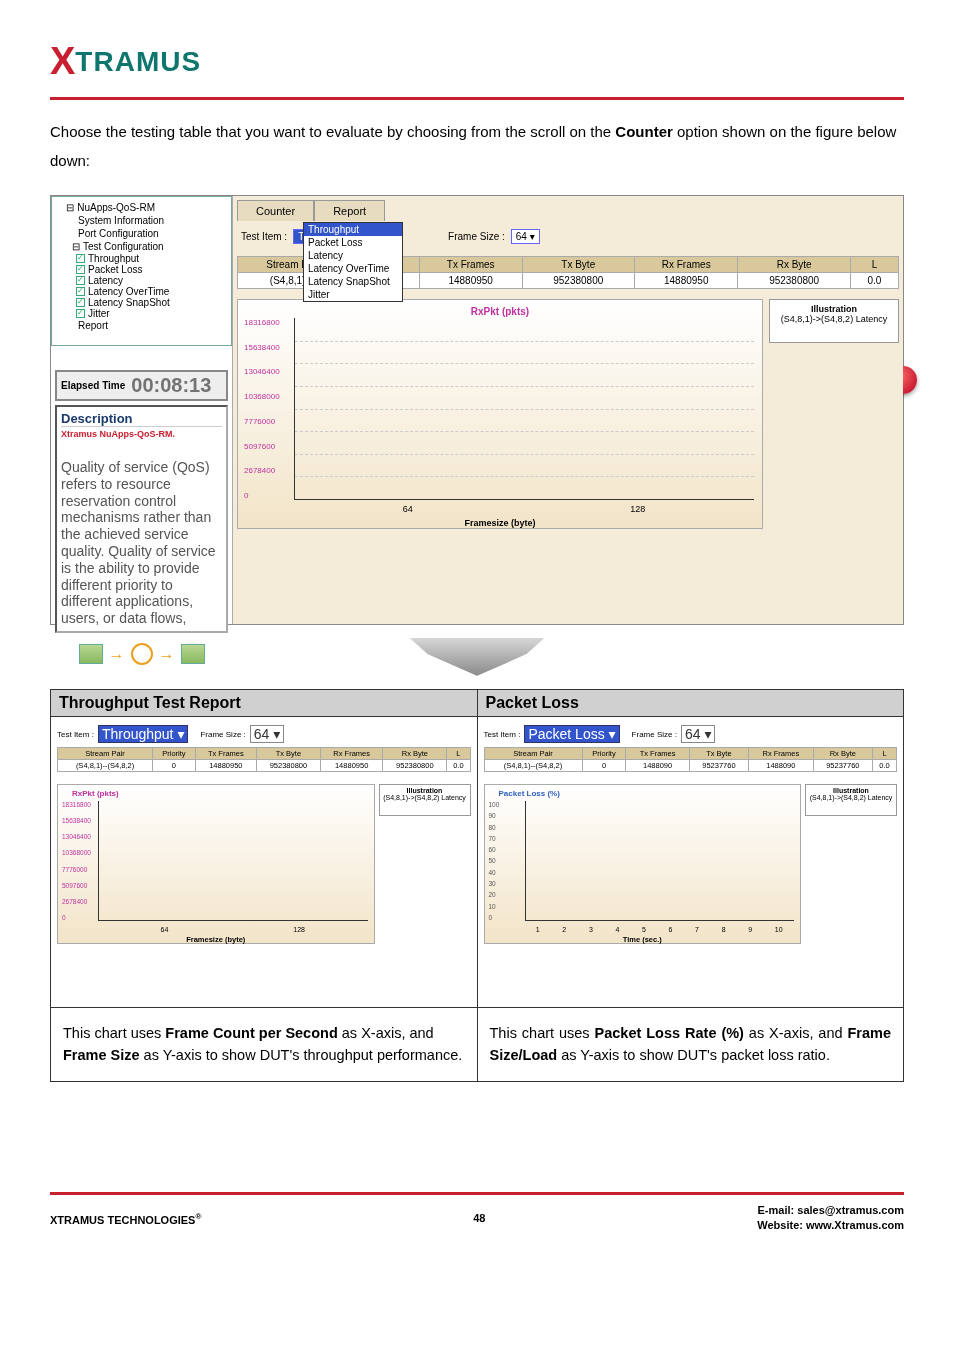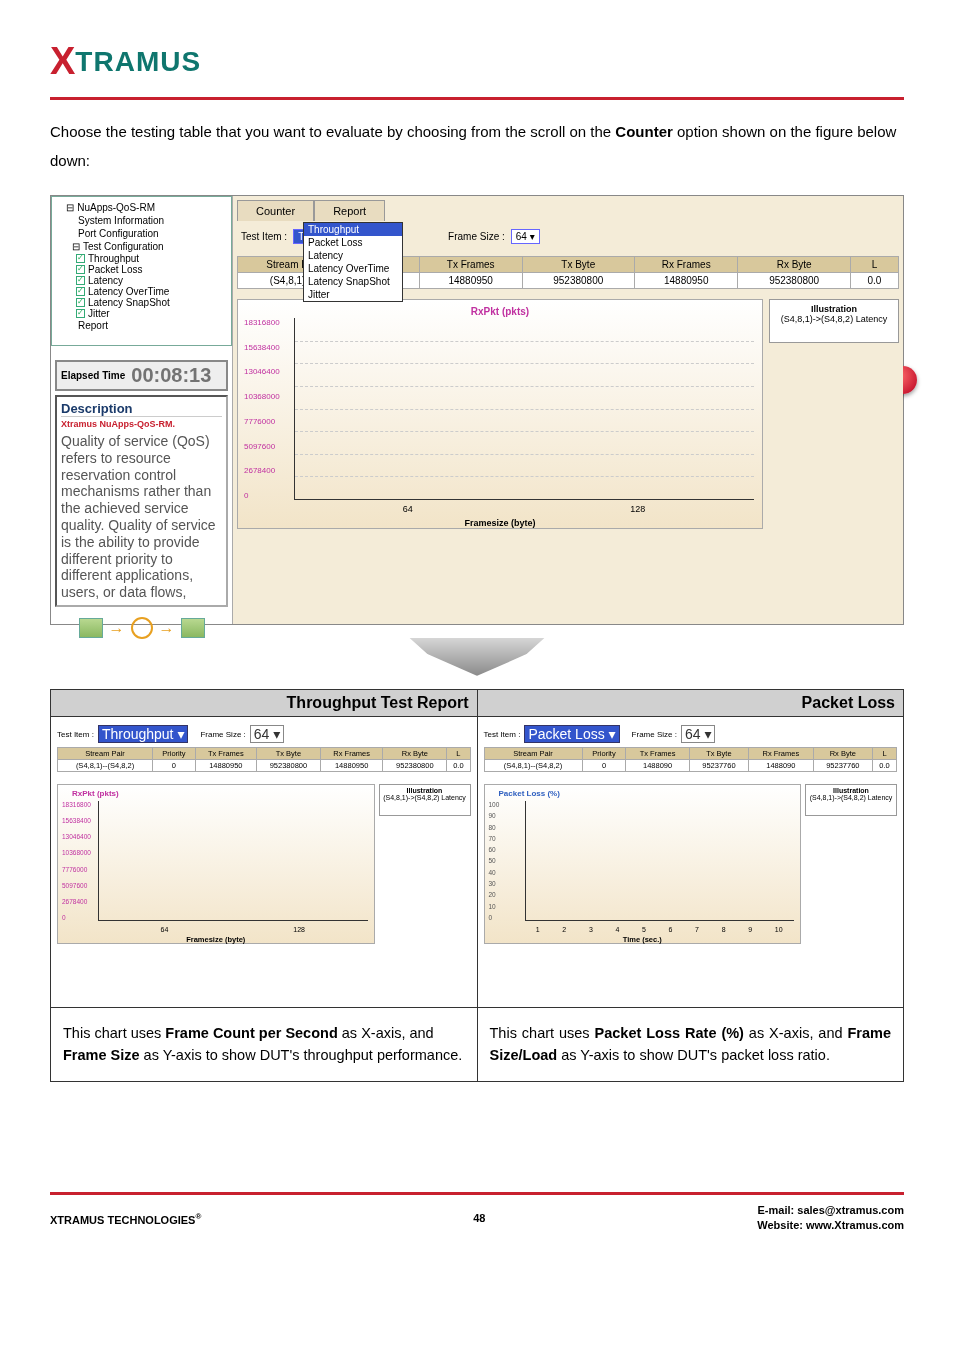--- a/index.html
+++ b/index.html
@@ -18,27 +18,27 @@
   
   .app-window { border: 1px solid #888; background: #fff; position: relative; margin-bottom: 10px; height: 430px; display: flex; }
   
   .left-panel { width: 182px; border-right: 1px solid #aaa; display: flex; flex-direction: column; }
   .tree { font-size: 10px; padding: 4px; border: 1px solid #7a9; background: #fff; flex: 0 0 auto; height: 150px; overflow: hidden; }
   .tree-item { padding: 1px 0 1px 10px; }
   .tree-sub { padding-left: 20px; display: flex; align-items: center; gap: 3px; }
   .chk { width: 9px; height: 9px; border: 1px solid #3a7; display: inline-block; position: relative; }
   .chk::after { content: "✓"; font-size: 8px; color: #2a5; position: absolute; top: -2px; left: 0; }
   
-  .elapsed-box { border: 2px solid #888; margin: 14px 4px 4px 4px; padding: 2px 4px; display: flex; align-items: center; background: #eee; }
+  .elapsed-box { border: 2px solid #888; margin: 24px 4px 4px 4px; padding: 2px 4px; display: flex; align-items: center; background: #eee; }
   .elapsed-label { font-size: 10px; font-weight: bold; margin-right: 6px; }
   .elapsed-time { color: #737373; font-size: 20px; font-weight: bold; }
   
   .desc-box { border: 2px inset #aaa; margin: 0 4px 4px 4px; background: #fff; padding: 4px; font-size: 9px; flex: 1; }
   .desc-title { color: #1a3a6a; font-weight: bold; font-size: 13px; border-bottom: 1px solid #ccc; margin-bottom: 2px; }
-  .desc-sub { color: #c8202f; font-weight: bold; margin-bottom: 4px; }
+  .desc-sub { color: #c8202f; font-weight: bold; margin-bottom: 20px; }
   .desc-text { color: #555; line-height: 1.2; font-size: 14px; }
   
   .icon-row { display:flex; align-items:center; justify-content:center; gap:6px; padding: 6px; }
   .dev-icon { width: 24px; height: 20px; background: linear-gradient(#b8d890,#8ab860); border: 1px solid #6a9; }
   .arrow { color: #e8a020; font-size: 16px; }
   .clock { width: 22px; height: 22px; border: 2px solid #e8a020; border-radius: 50%; position: relative; }
   
   .right-panel { flex: 1; padding: 4px; background: #f4ecd8; position: relative; }
   .tab-row { display: flex; gap: 0; font-size: 11px; }
   .tab { padding: 4px 18px; border: 1px solid #999; background: #e8dcc0; border-bottom: none; }
@@ -63,21 +63,21 @@
   .x-title { position: absolute; bottom: 0; left: 0; right: 0; text-align: center; font-size: 9px; font-weight: bold; }
   
   .illus-box { width: 130px; border: 1px solid #999; background: #fff; font-size: 9px; padding: 4px; text-align: center; height: 44px; }
   .illus-title { font-weight: bold; font-size: 9px; }
   
   .arrow-down-svg { text-align: center; margin: 8px 0 6px 0; }
   
   .two-col { display: flex; border: 1px solid #333; margin-top: 6px; }
   .col { flex: 1; border-right: 1px solid #333; }
   .col:last-child { border-right: none; }
-  .col-header { background: #d0d0d0; font-weight: bold; font-size: 16px; padding: 4px 8px; border-bottom: 1px solid #333; text-align: right; }
+  .col-header { background: #d0d0d0; font-weight: bold; font-size: 16px; padding: 4px 8px; border-bottom: 1px solid #333; }
   .col-body { padding: 6px; min-height: 290px; }
   .col-footer { border-top: 1px solid #333; padding: 14px 12px; font-size: 14.5px; line-height: 1.55; }
   
   .mini-controls { display: flex; align-items: center; gap: 4px; font-size: 8px; padding: 2px 0 4px 0; }
   .mini-sel { border: 1px solid #336; background: #3355cc; color: #fff; padding: 0 3px; font-size: 14px; }
   .mini-sel.white { background: #fff; color: #333; border: 1px solid #888; }
   
   .mini-table { width: 100%; font-size: 7.5px; border-collapse: collapse; background: #fff; }
   .mini-table th { background: #d8c89c; border: 1px solid #aaa; padding: 1px 2px; font-weight: normal; }
   .mini-table td { border: 1px solid #aaa; padding: 1px 2px; text-align: center; }

